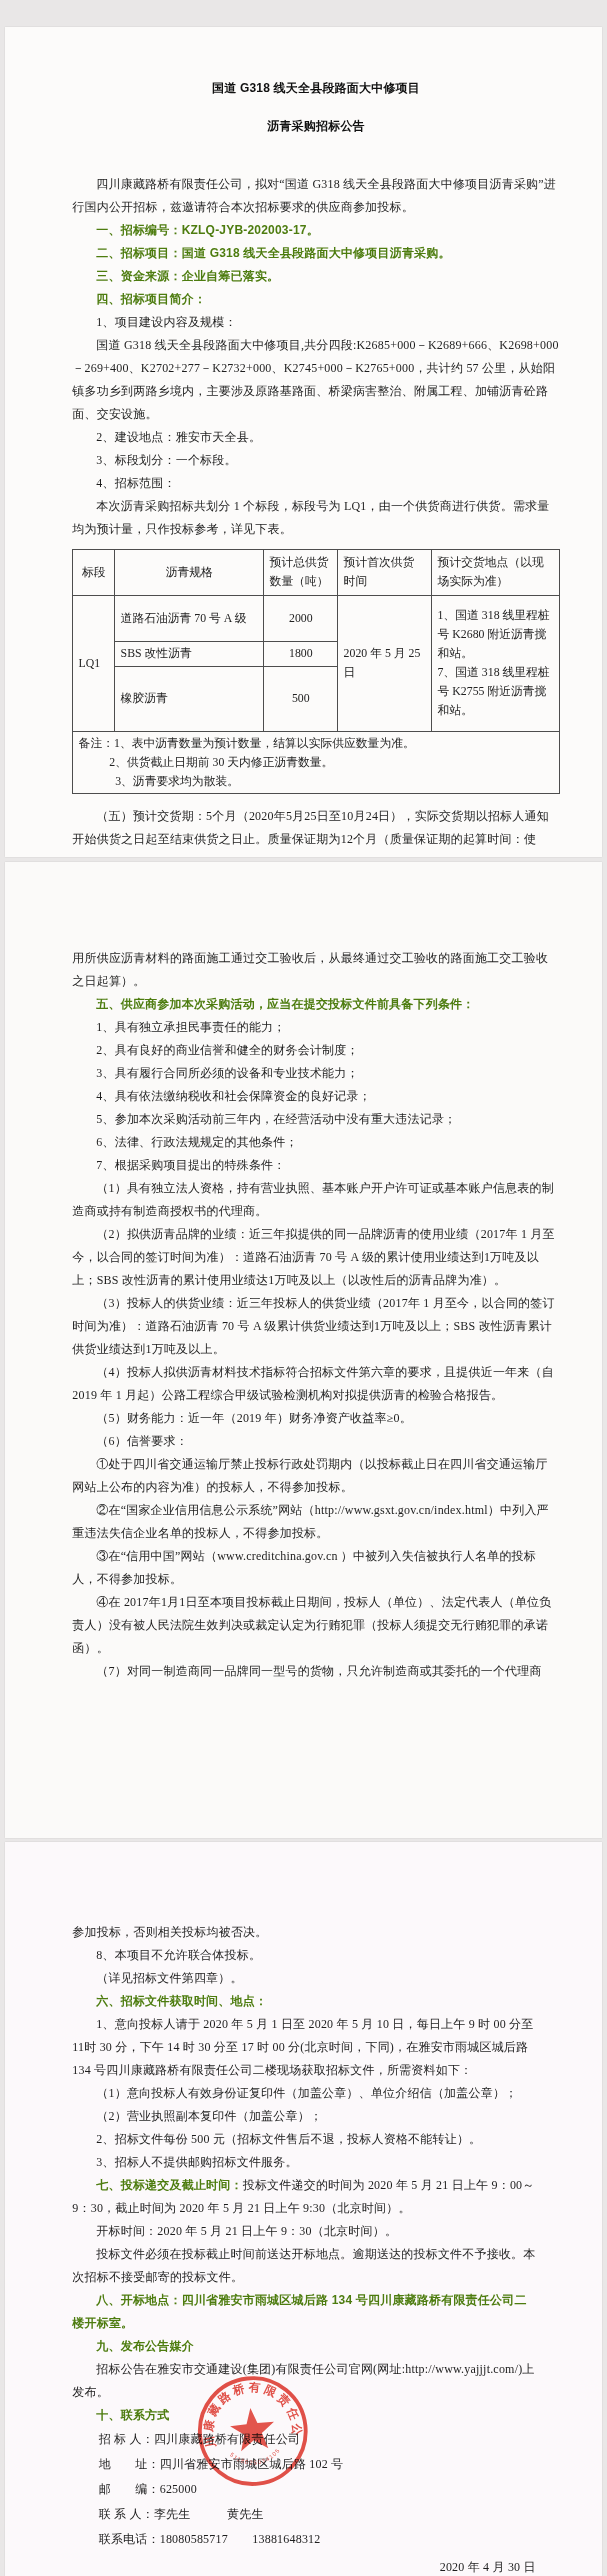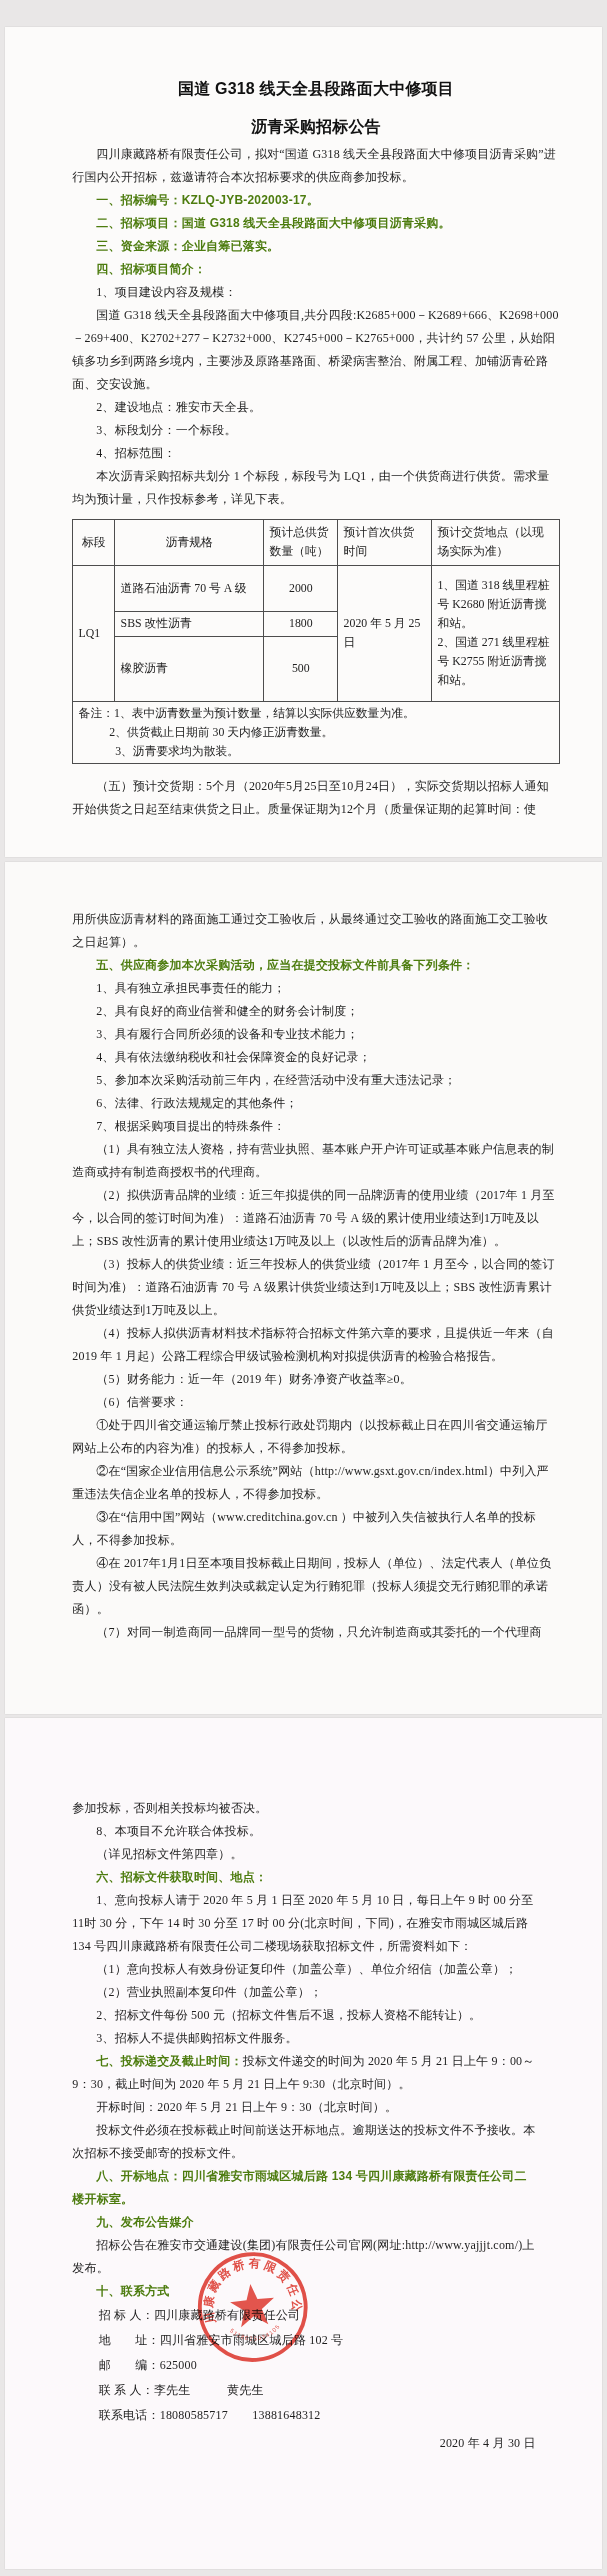--- a/index.html
+++ b/index.html
@@ -1,28 +1,28 @@
 <!DOCTYPE html>
 <html style="font-size:12px"><head>
 <meta charset="utf-8">
 <style>
   html,body{margin:0;padding:0;}
   body{width:607px;background:#e9e7e7;font-family:"Liberation Serif","DejaVu Serif",serif;}
   .canvas{width:607px;padding-top:27px;box-sizing:border-box;}
   .page{margin:0 5.3px 4.6px 5.3px;box-sizing:border-box;position:relative;box-shadow:0 0 1.5px rgba(0,0,0,.12);}
   .page1{height:830px;background:#fcfbfa;padding:50px 42px 0 67px;}
-  .page2{height:852px;background:#fbfaf9;padding:46px 42px 0 67px;}
+  .page2{height:976px;background:#fbfaf9;padding:85px 42px 0 67px;}
   .page3{height:851px;background:#fcf9fb;padding:79px 66px 0 67px;}
   p{margin:0;font-size:12px;line-height:23px;color:#1e1e1e;letter-spacing:0.2px;}
   .indent{text-indent:2em;}
   .h{font-family:"Liberation Sans","DejaVu Sans",sans-serif;font-weight:700;color:#4d7c0f;}
-  .title{font-family:"Liberation Sans","DejaVu Sans",sans-serif;font-weight:700;font-size:16px;
+  .title{font-family:"Liberation Sans","DejaVu Sans",sans-serif;font-weight:700;font-size:12px;
          line-height:23px;text-align:center;color:#111;}
   .title1{margin-bottom:15px;}
-  .title2{margin-bottom:5px;}
+  .title2{margin-bottom:35px;}
   
   table.stable{border-collapse:collapse;width:100%;margin:7.6px 0 3px 0;table-layout:fixed;}
   table.stable td{border:0.8px solid #4d4d4d;font-size:11.8px;line-height:19px;color:#222;
                   padding:2.3px 5.3px;vertical-align:middle;word-break:break-all;}
   tr.hrow td{height:41px;}
   td.c{text-align:center;}
   td.vt{vertical-align:middle;}
   td.loc{vertical-align:top;padding-top:6px;line-height:21px;}
   td.notes{line-height:23px;padding:3.8px 6px;}
   .n2{padding-left:2.6em;}
@@ -72,21 +72,21 @@
           <td>预计首次供货时间</td>
           <td>预计交货地点（以现场实际为准）</td>
         </tr>
         <tr style="height:46px">
           <td rowspan="3">LQ1</td>
           <td>道路石油沥青 70 号 A 级</td>
           <td class="c">2000</td>
           <td rowspan="3" class="vt">2020 年 5 月 25 日</td>
           <td rowspan="3" class="loc">
             <div>1、国道 318 线里程桩号 K2680 附近沥青搅和站。</div>
-            <div>2、国道 271 线里程桩号 K2755 附近沥青搅和站。</div>
+            <div>7、国道 318 线里程桩号 K2755 附近沥青搅和站。</div>
           </td>
         </tr>
         <tr style="height:23px">
           <td>SBS 改性沥青</td>
           <td class="c">1800</td>
         </tr>
         <tr style="height:65px">
           <td>橡胶沥青</td>
           <td class="c">500</td>
         </tr>

